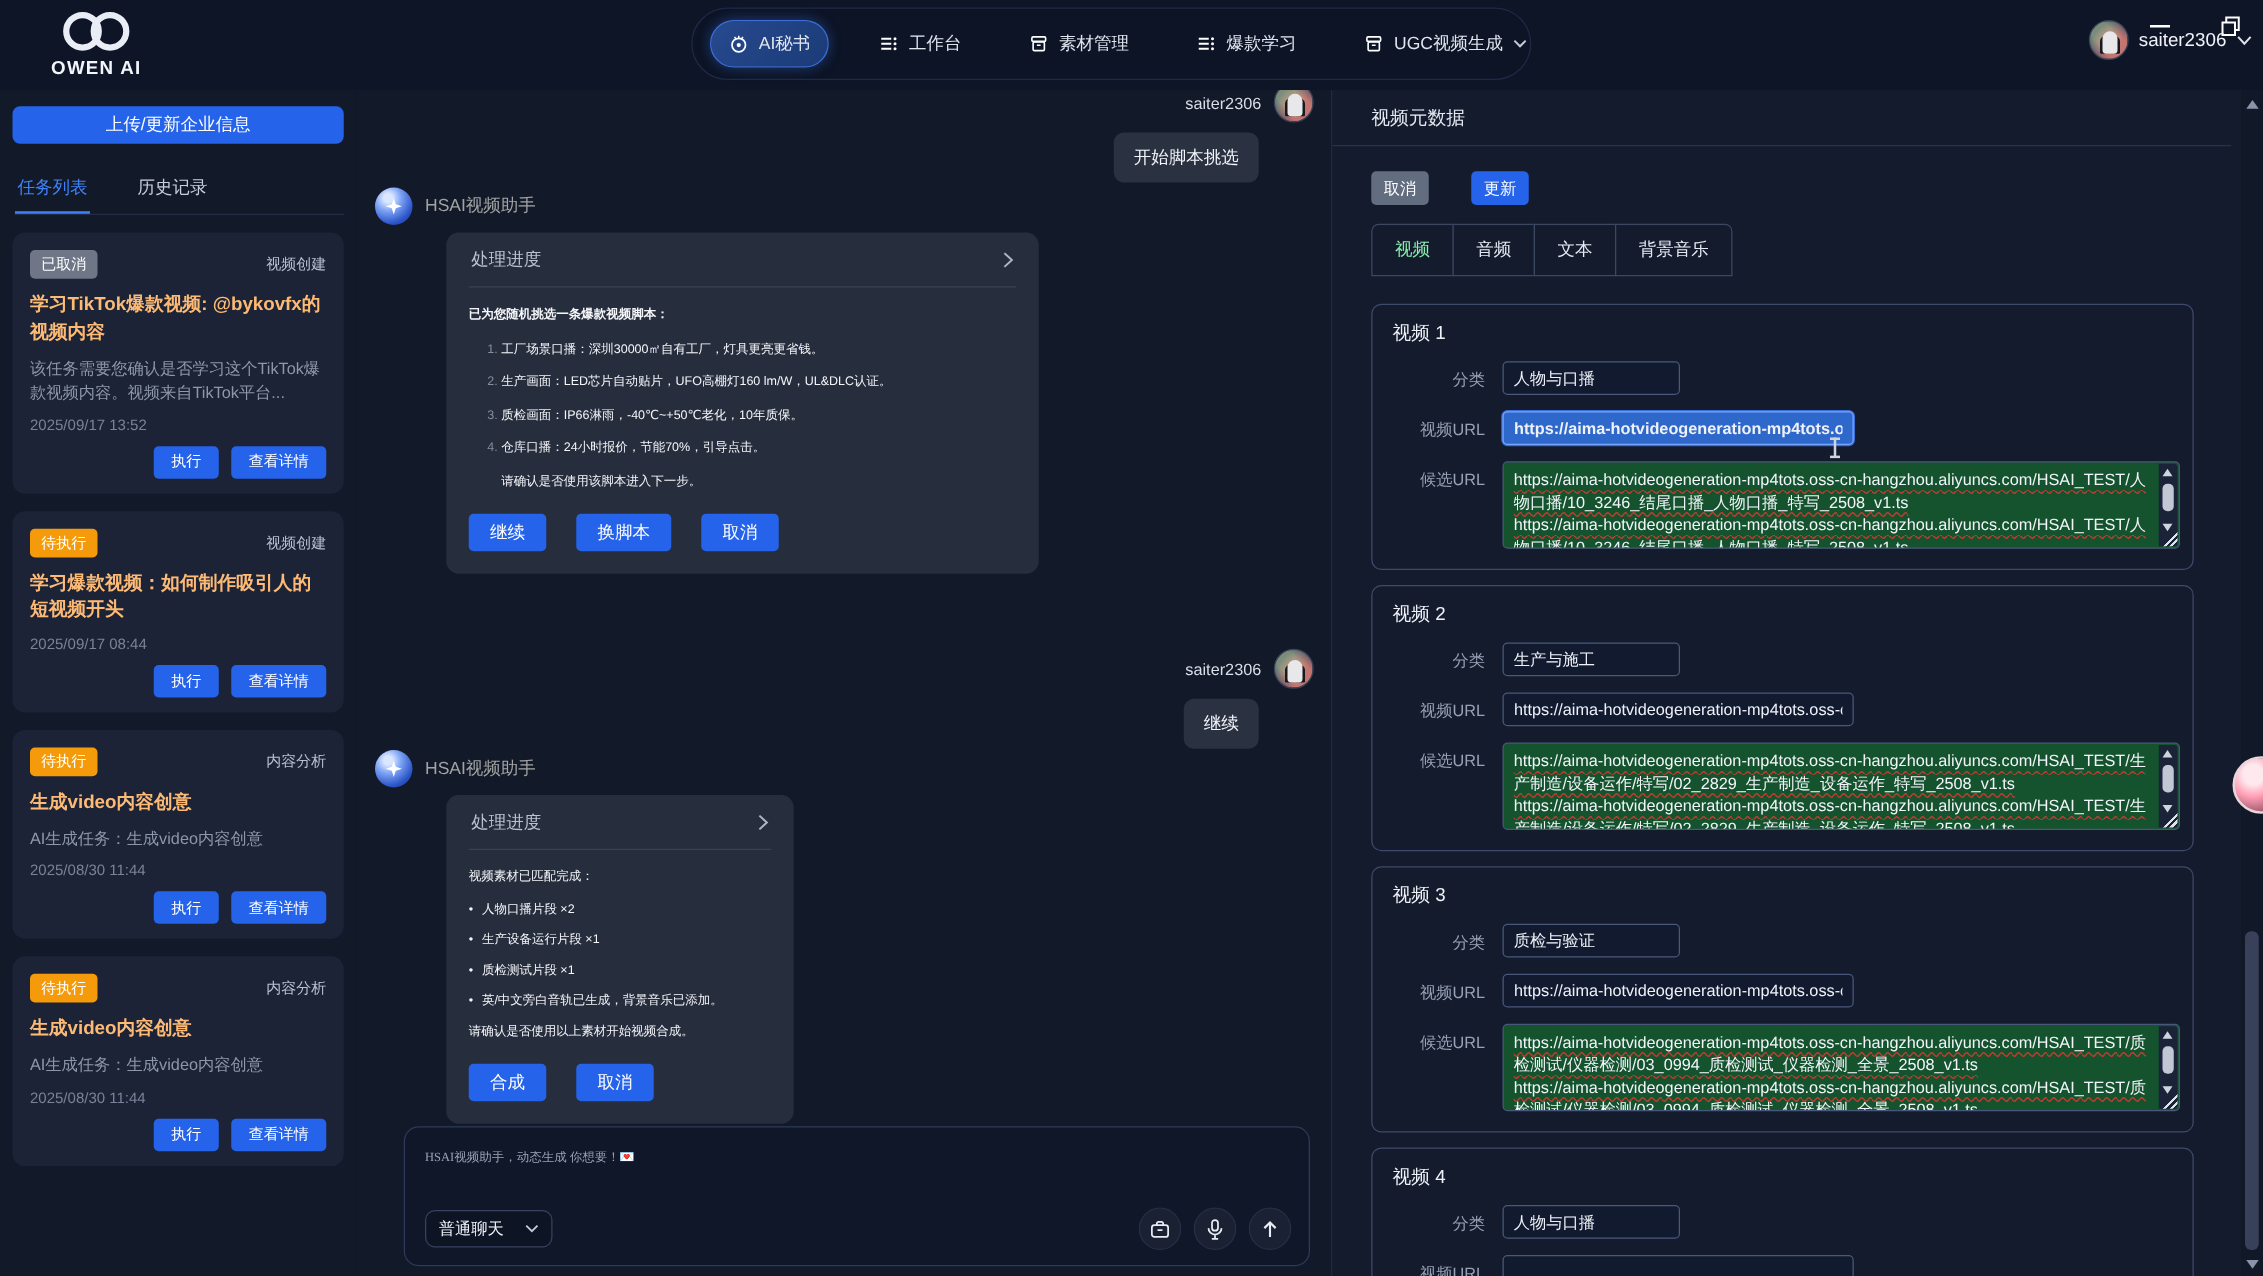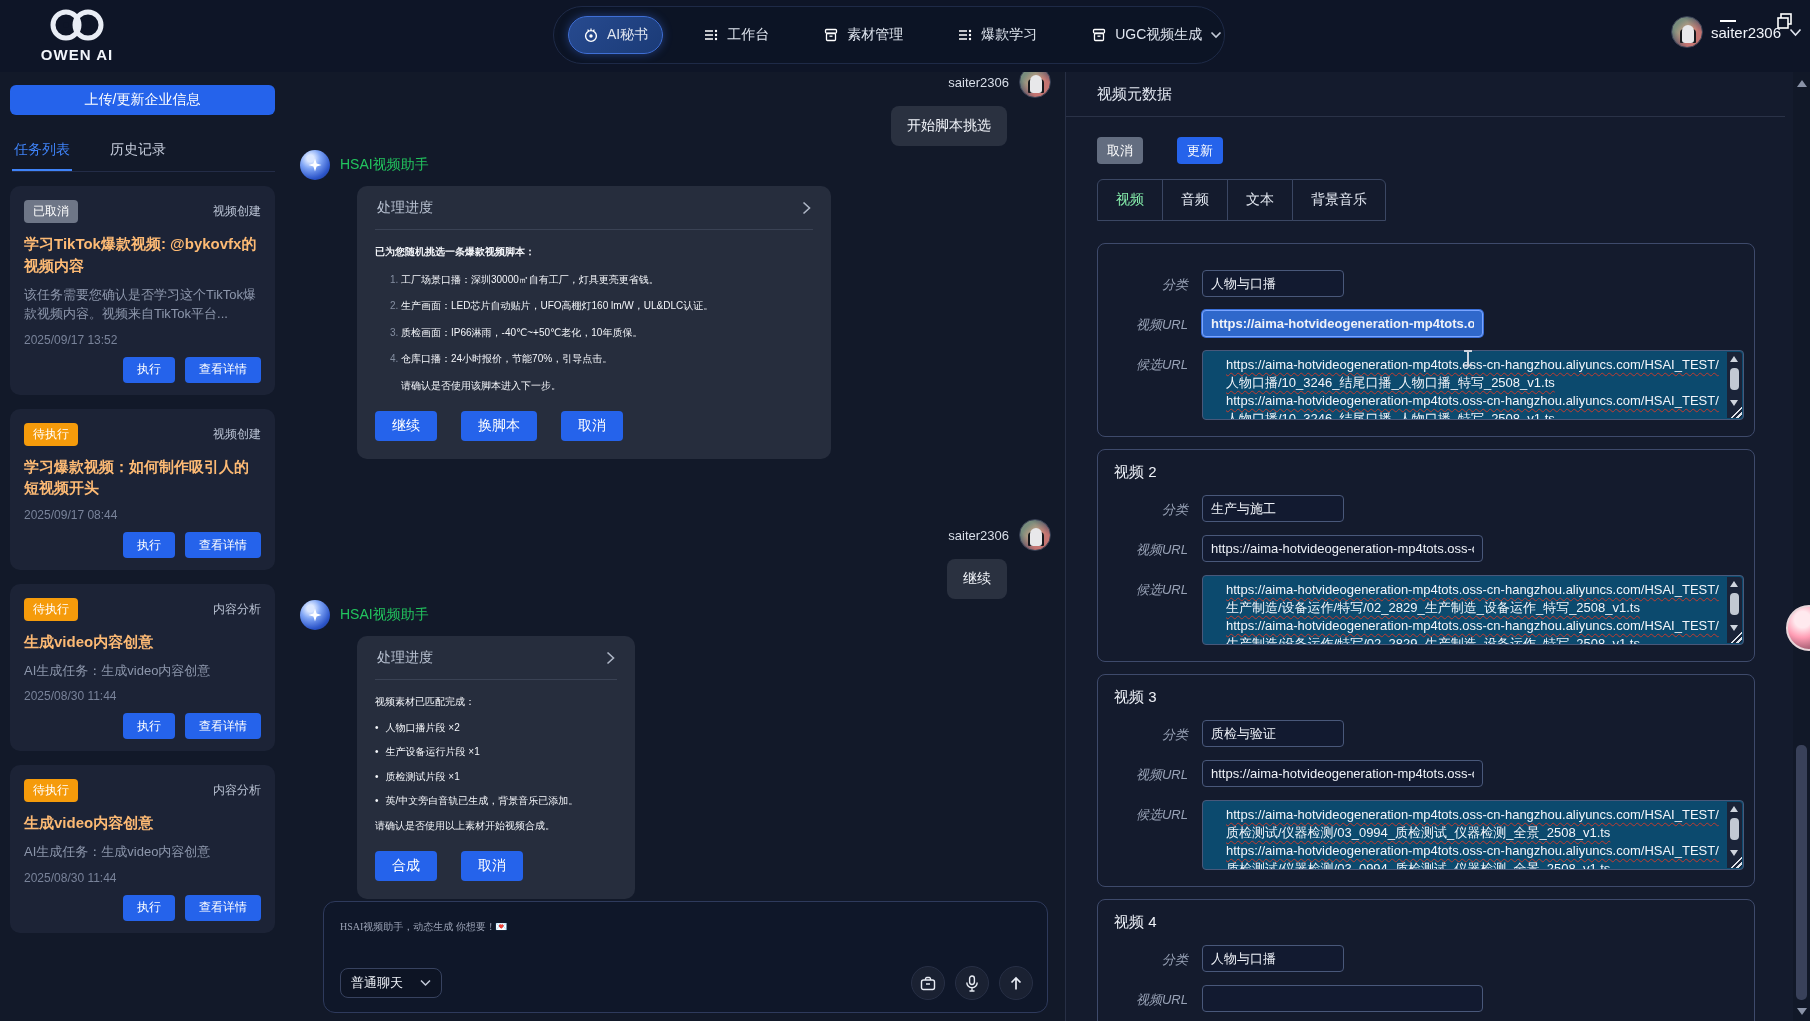--- a/index.html
+++ b/index.html
@@ -48,21 +48,21 @@
   .chat { position:absolute; left:285px; top:72px; width:781px; height:949px; background:#121929; border-right:1px solid #272f45; }
   .msg-user { position:absolute; right:14px; text-align:right; }
   .msg-user .head { display:flex; justify-content:flex-end; align-items:center; gap:10px; }
   .msg-user .name { font-size:13px; color:#d9dfe9; }
   .bubble { display:inline-block; background:#2a3140; border-radius:8px; padding:11px 16px; font-size:14px; color:#f2f5fa; margin:8px 44px 0 0; }
   .msg-ai { position:absolute; left:15px; }
   .msg-ai .head { display:flex; align-items:center; gap:10px; }
   .ai-avatar { width:30px; height:30px; border-radius:50%;
     background:radial-gradient(circle at 35% 28%, #dbe7ff 0 12%, #7fa5f6 35%, #2c55c9 70%, #16307e 100%);
     display:flex; align-items:center; justify-content:center; }
-  .ai-name { font-size:14px; color:#22c55e; }
+  .ai-name { font-size:14px; color:#a3a3a3; }
   .ai-card { background:#262d3d; border-radius:10px; margin:6px 0 0 57px; padding:0 18px 18px; }
   .progress-row { display:flex; justify-content:space-between; align-items:center; padding:13px 2px 12px;
     border-bottom:1px solid #3a4254; color:#b9c2d2; font-size:14px; }
   .ai-body { padding-top:14px; font-size:10px; line-height:1.55; color:#f4f6fa; }
   .ai-intro { font-weight:bold; margin-bottom:12px; }
   ol.script { padding-left:26px; margin-top:6px; }
   ol.script li { margin-bottom:11px; color:#f4f6fa; }
   ol.script li::marker { color:#848ea1; }
   .confirm-line { margin:2px 0 0 26px; }
   ul.mats { list-style:none; margin-top:4px; }
@@ -92,29 +92,29 @@
   .btn-blue2 { background:#2563eb; color:#fff; border:none; border-radius:4px; font-size:13px; height:27px; padding:0 10px; cursor:pointer; }
   .meta-tabs { display:flex; margin-top:15px; }
   .meta-tab { border:1px solid #3b4763; border-bottom:1px solid #3b4763; padding:11px 18px; font-size:14px;
     color:#e4e9f2; cursor:pointer; margin-left:-1px; background:#141b2d; }
   .meta-tab:first-child { margin-left:0; border-top-left-radius:6px; }
   .meta-tab:last-child { border-top-right-radius:6px; }
   .meta-tab.active { color:#86efac; }
   .vsec { border:1px solid #3e4a6b; border-radius:8px; margin-top:12px; padding:13px 16px 16px; width:658px; }
   .vsec-title { font-size:15px; color:#eef1f7; margin-bottom:12px; }
   .vrow { display:flex; align-items:flex-start; margin-top:13px; }
-  .vlabel { width:74px; text-align:right; font-size:13px; color:#98a2b6; padding-top:6px; flex:0 0 auto;font-style:italic; }
+  .vlabel { width:74px; text-align:right; font-size:13px; color:#98a2b6; padding-top:6px; flex:0 0 auto; }
   .vctrl { margin-left:14px; }
   .tinput { height:27px; background:#121a30; border:1px solid #49587a; border-radius:4px; color:#eef1f7;
     font-size:13px; padding:0 8px; outline:none; font-family:"Liberation Sans","DejaVu Sans",sans-serif; }
   .cat { width:142px; }
   .vurl { width:281px; }
   .vurl.sel { background:#2f68cb; border-color:#7aa5ff; box-shadow:0 0 0 1px #3a6fd9; font-weight:bold; }
-  .cands { position:relative; width:542px; height:70px; background:#0c4a6e; border:1px solid #49587a; border-radius:4px;
-    padding:5px 24px 5px 23px; overflow:hidden; font-size:13px; line-height:18px; color:#f2f5fa; word-break:break-all; cursor:text; }
+  .cands { position:relative; width:542px; height:70px; background:#14532d; border:1px solid #49587a; border-radius:4px;
+    padding:5px 24px 5px 8px; overflow:hidden; font-size:13px; line-height:18px; color:#f2f5fa; word-break:break-all; cursor:text; }
   .cand-line { display:block; text-decoration:underline; text-decoration-style:wavy; text-decoration-color:#c23b2e; text-decoration-thickness:1px; text-underline-offset:3px; }
   .tsb { position:absolute; right:1px; top:1px; bottom:1px; width:15px; background:#1a2338; border-radius:0 3px 3px 0; }
   .tsb .up { position:absolute; left:3px; top:4px; width:0; height:0; border-left:4.5px solid transparent; border-right:4.5px solid transparent; border-bottom:6px solid #cfd4de; }
   .tsb .dn { position:absolute; left:3px; top:48px; width:0; height:0; border-left:4.5px solid transparent; border-right:4.5px solid transparent; border-top:6px solid #cfd4de; }
   .tsb .thumb { position:absolute; left:3px; top:16px; width:9px; height:22px; background:#c2c8d3; border-radius:4px; }
   .grip { position:absolute; right:1px; bottom:1px; width:13px; height:13px;
     background:linear-gradient(135deg, transparent 0 55%, #dfe3ea 55% 65%, transparent 65% 75%, #dfe3ea 75% 85%, transparent 85%); cursor:nwse-resize; }
 
   
   .main-sb { position:absolute; left:1793px; top:72px; width:17px; height:949px; background:#111828; }
@@ -394,20 +394,21 @@
     <button class="btn-blue2">更新</button>
   </div>
   <div class="meta-tabs">
     <div class="meta-tab active">视频</div>
     <div class="meta-tab">音频</div>
     <div class="meta-tab">文本</div>
     <div class="meta-tab">背景音乐</div>
   </div>
 
   <div class="vsec" style="margin-top:22px;">
+    <div class="vsec-title">视频 1</div>
     <div class="vrow">
       <div class="vlabel">分类</div>
       <div class="vctrl"><input class="tinput cat" value="人物与口播" style=""></div>
     </div>
     <div class="vrow">
       <div class="vlabel">视频URL</div>
       <div class="vctrl"><input class="tinput vurl sel" value="https://aima-hotvideogeneration-mp4tots.oss-cn" style=""></div>
     </div>
     <div class="vrow">
       <div class="vlabel">候选URL</div>

